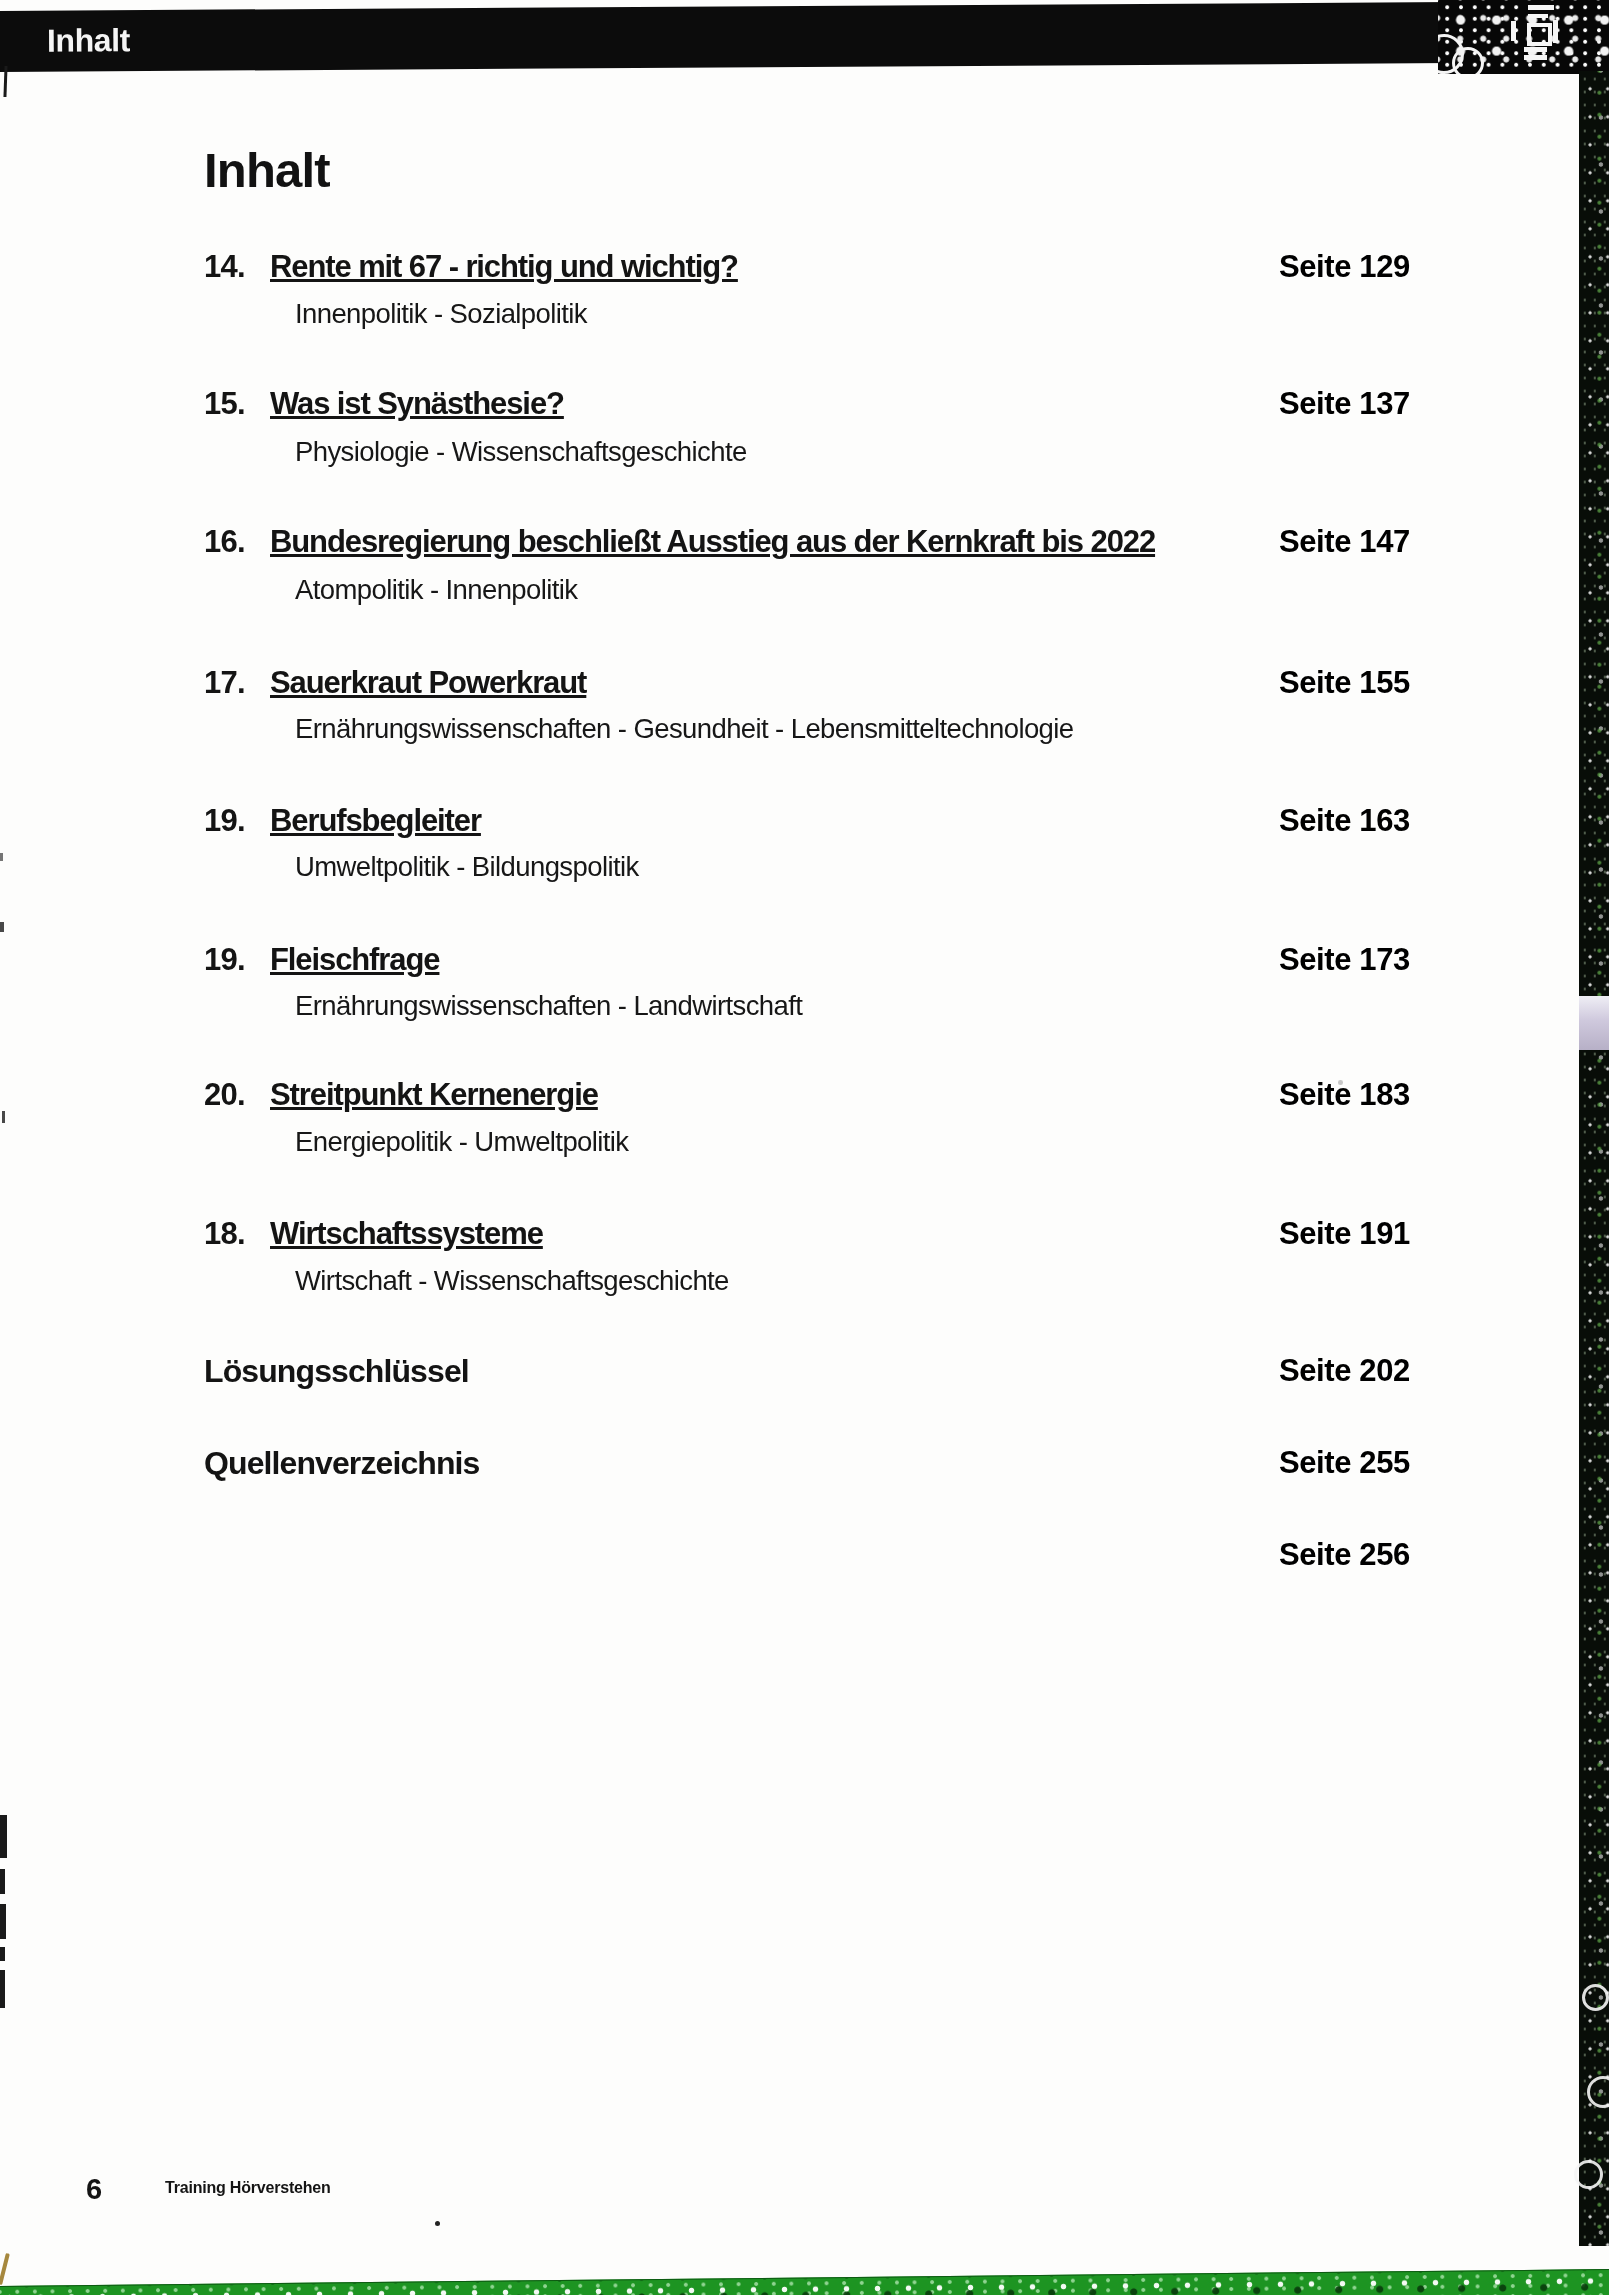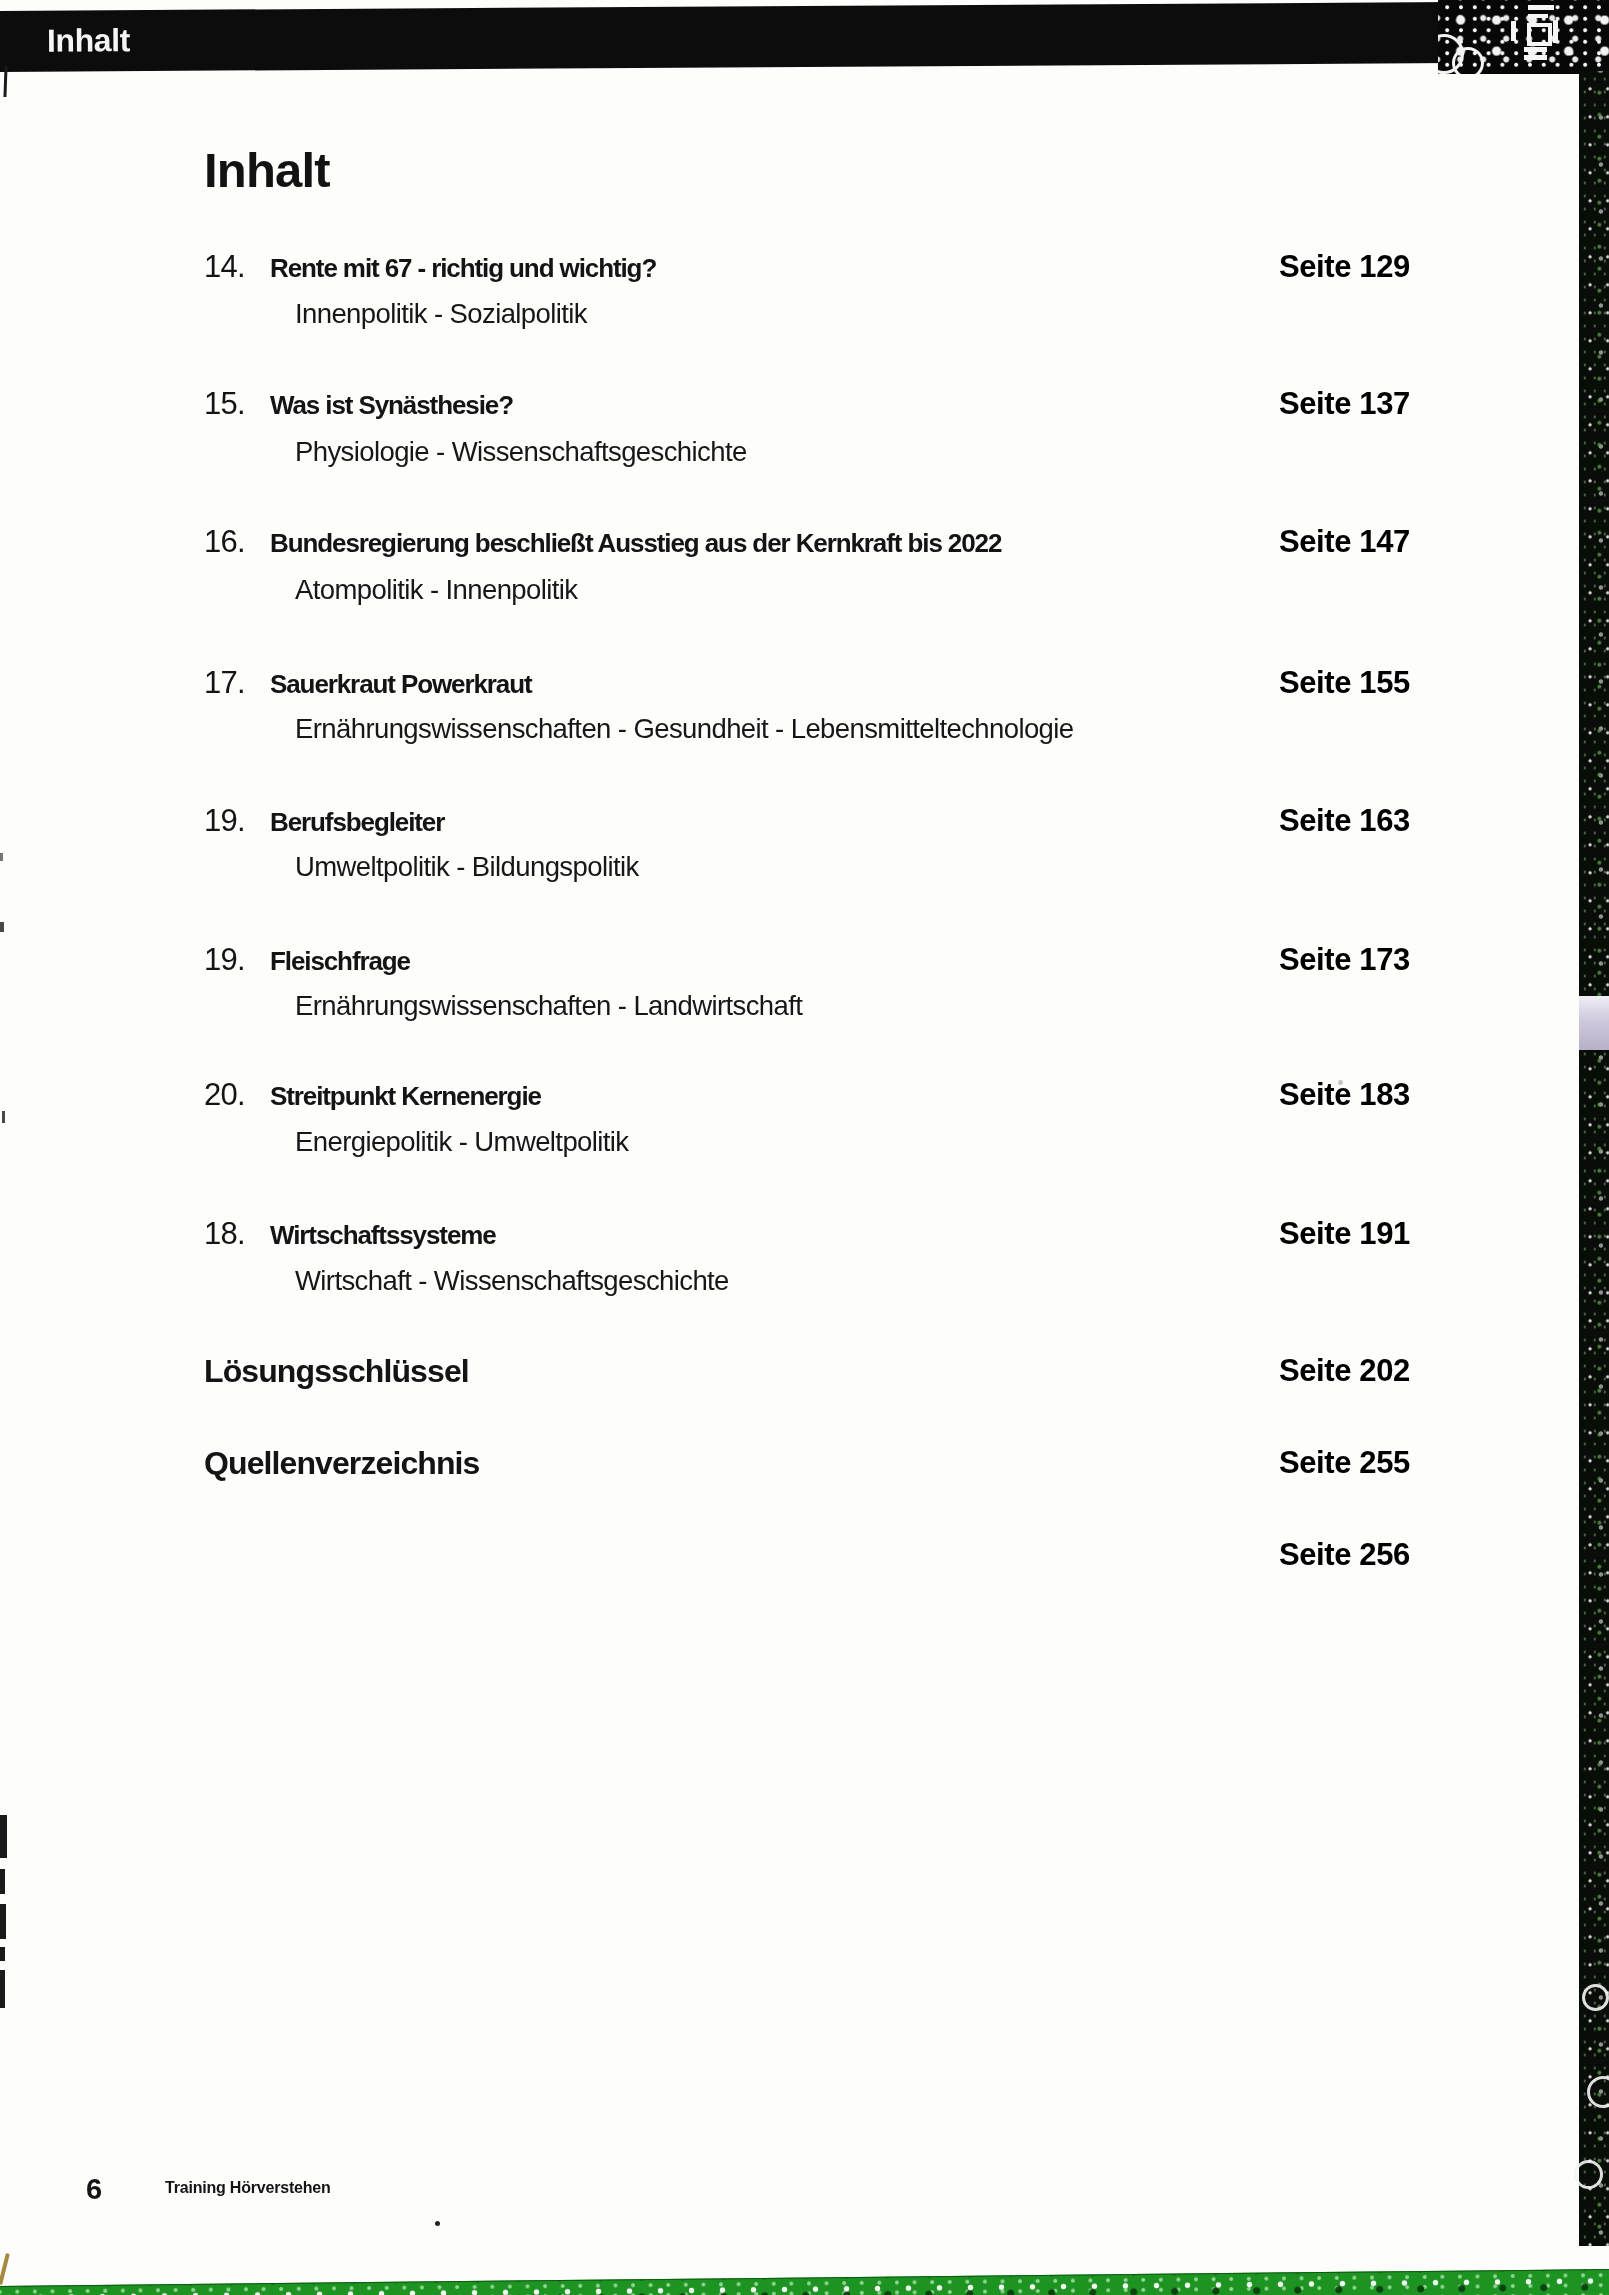--- a/index.html
+++ b/index.html
@@ -81,22 +81,22 @@
   }
 
   
   .page-title{
     position:absolute;left:204px;top:142px;margin:0;
     font-size:49px;font-weight:bold;letter-spacing:-0.8px;color:#121212;
   }
 
   
   .toc-row{position:absolute;left:204px;width:1301px;white-space:nowrap;}
-  .toc-num{display:inline-block;width:66px;font-weight:normal;font-size:31px;letter-spacing:-0.8px;}
-  .toc-ttl{font-weight:bold;font-size:26px;letter-spacing:-1.1px;}
+  .toc-num{display:inline-block;width:66px;font-weight:bold;font-size:31px;letter-spacing:-0.8px;}
+  .toc-ttl{font-weight:bold;font-size:31px;letter-spacing:-1.1px;text-decoration:underline;}
   .toc-pg{position:absolute;left:1075px;top:0;font-weight:bold;font-size:31px;letter-spacing:-0.4px;color:#000000;}
   .toc-topics{position:absolute;left:295px;font-size:27.5px;letter-spacing:-0.6px;color:#171717;white-space:nowrap;}
   .back-ttl{font-weight:bold;font-size:32px;letter-spacing:-0.9px;}
 
   
   .footer-num{position:absolute;left:86px;top:2173px;font-size:29px;font-weight:bold;}
   .footer-title{position:absolute;left:165px;top:2179px;font-size:16px;font-weight:bold;letter-spacing:-0.2px;}
   .footer-dot{position:absolute;left:435px;top:2221px;width:5.4px;height:5.4px;border-radius:50%;background:#222;}
   .noise-dot{position:absolute;border-radius:50%;background:#9a9a9a;opacity:0.55;}
 </style>

